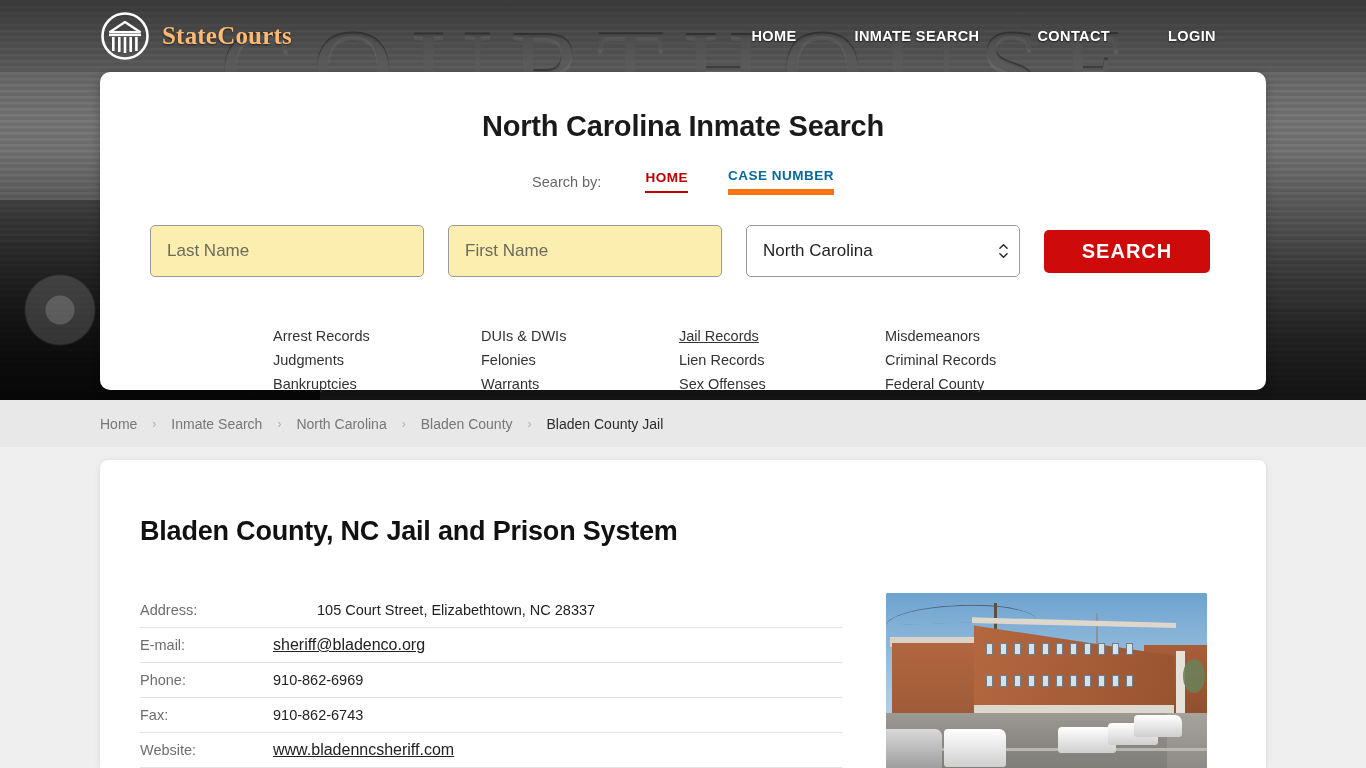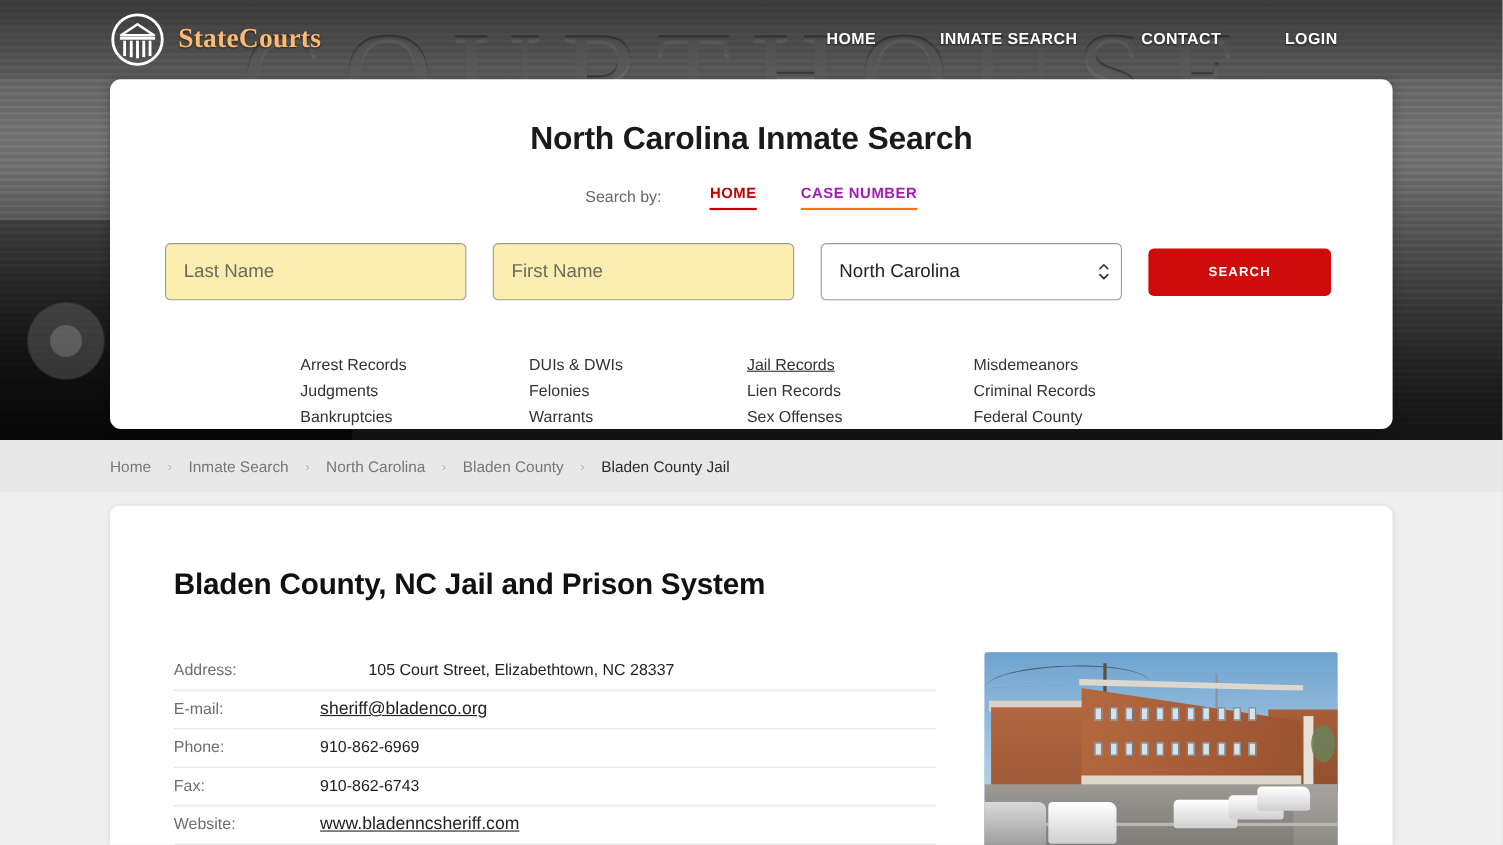--- a/index.html
+++ b/index.html
@@ -150,21 +150,21 @@
   }
   .tab {
     font-size: 13.5px;
     font-weight: bold;
     letter-spacing: 0.5px;
     padding-bottom: 6px;
     cursor: pointer;
     text-decoration: none;
   }
   .tab.active { color: #c00000; border-bottom: 2px solid #c00000; }
-  .tab.inactive { color: #a21caf; border-bottom: 2px solid #f97316; margin-left: 40px; }
+  .tab.inactive { color: #0369a1; border-bottom: 6px solid #f97316; margin-left: 40px; }
 
   .form-row {
     display: flex;
     align-items: center;
     gap: 24px;
     margin-top: 30px;
   }
   .field {
     height: 52px;
     border: 1px solid #9a9a9a;
@@ -197,21 +197,21 @@
     display: flex; flex-direction: column; gap: 3px;
     pointer-events: none;
   }
   .chev { width: 9px; height: 6px; display: block; }
   .search-btn {
     width: 166px; height: 43px;
     background: #cf0a0a;
     border: none;
     border-radius: 5px;
     color: #ffffff;
-    font-size: 12px;
+    font-size: 20px;
     font-weight: bold;
     letter-spacing: 1px;
     cursor: pointer;
     font-family: "Liberation Sans", sans-serif;
   }
 
   .links-grid {
     display: grid;
     grid-template-columns: 208px 198px 206px 220px;
     justify-content: center;
@@ -258,21 +258,21 @@
     width: 1366px; height: 321px;
     background: #efefef;
   }
   .content-card {
     position: absolute;
     left: 100px; top: 460px;
     width: 1166px; height: 308px;
     background: #ffffff;
     border-radius: 8px 8px 0 0;
     box-shadow: 0 1px 6px rgba(0,0,0,0.10);
-    padding: 48px 50px 0 58px;
+    padding: 48px 50px 0 40px;
   }
   .content-title {
     font-size: 27px;
     font-weight: bold;
     color: #111111;
     margin: 8px 0 0 0;
     letter-spacing: -0.2px;
   }
   .content-body { display: flex; gap: 44px; margin-top: 46px; }
   .info-table { width: 702px; }

